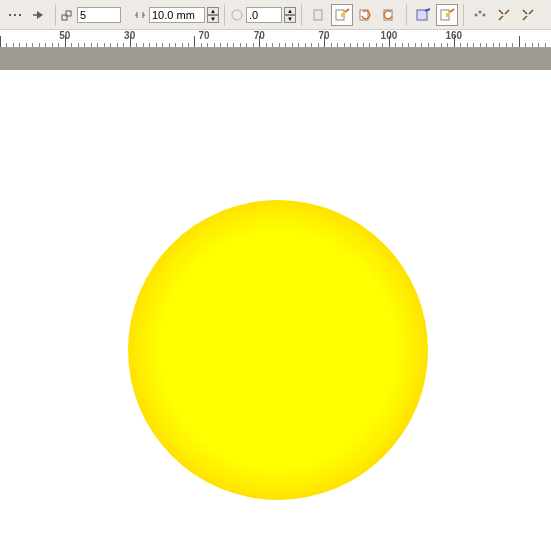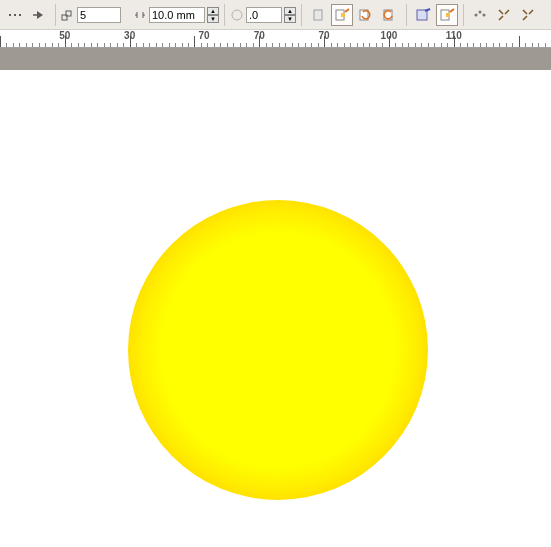--- a/index.html
+++ b/index.html
@@ -345,21 +345,21 @@
       <div class="tick-minor" style="left: 395.424px;"></div>
       <div class="tick-minor" style="left: 401.906px;"></div>
       <div class="tick-minor" style="left: 408.388px;"></div>
       <div class="tick-minor" style="left: 414.871px;"></div>
       <div class="tick-minor" style="left: 421.353px;"></div>
       <div class="tick-minor" style="left: 427.835px;"></div>
       <div class="tick-minor" style="left: 434.318px;"></div>
       <div class="tick-minor" style="left: 440.8px;"></div>
       <div class="tick-minor" style="left: 447.282px;"></div>
       <div class="tick-major" style="left: 453.765px;"></div>
-      <div class="tick-label" style="left: 453.765px;">110</div>
+      <div class="tick-label" style="left: 453.765px;">160</div>
       <div class="tick-minor" style="left: 460.247px;"></div>
       <div class="tick-minor" style="left: 466.729px;"></div>
       <div class="tick-minor" style="left: 473.212px;"></div>
       <div class="tick-minor" style="left: 479.694px;"></div>
       <div class="tick-minor" style="left: 486.176px;"></div>
       <div class="tick-minor" style="left: 492.659px;"></div>
       <div class="tick-minor" style="left: 499.141px;"></div>
       <div class="tick-minor" style="left: 505.624px;"></div>
       <div class="tick-minor" style="left: 512.106px;"></div>
       <div class="tick-major" style="left: 518.588px;"></div>

